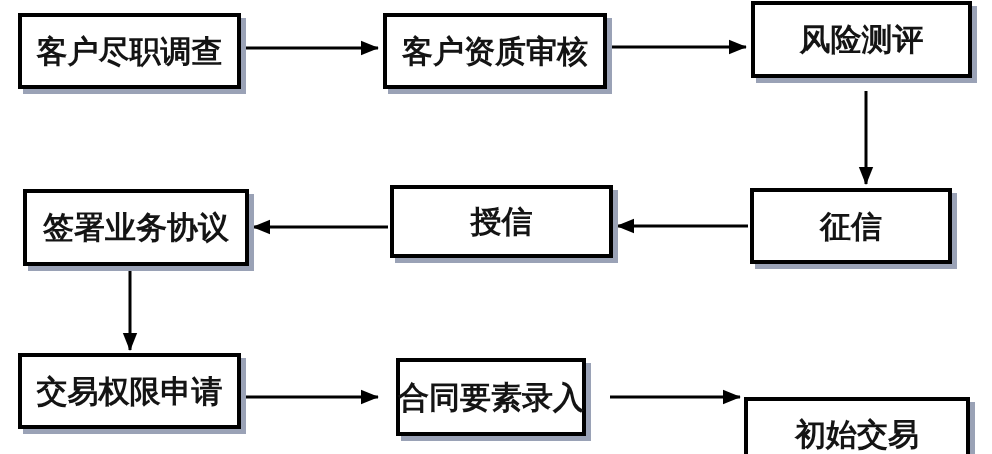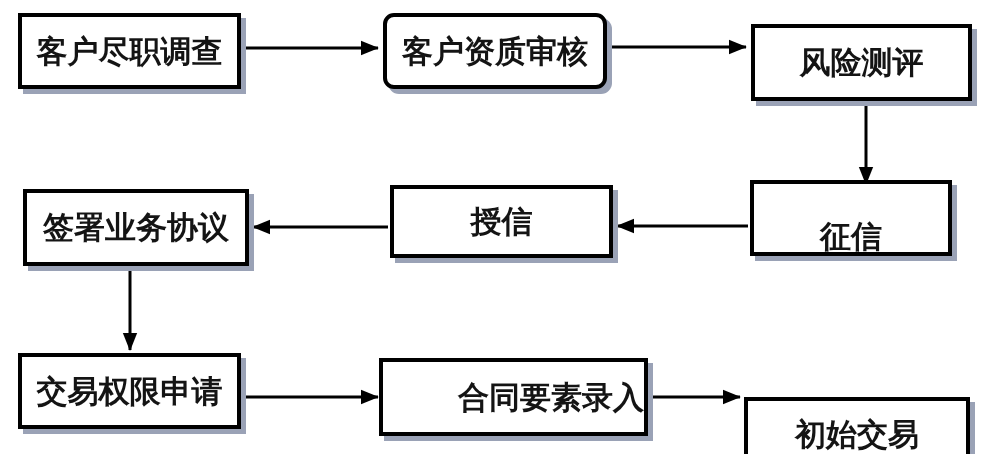--- a/index.html
+++ b/index.html
@@ -57,45 +57,45 @@
     <line x1="388" y1="227" x2="253" y2="227" stroke="#000000" stroke-width="3" marker-end="url(#ah)"></line>
     <line x1="130" y1="259" x2="130" y2="350" stroke="#000000" stroke-width="3" marker-end="url(#ah)"></line>
     <line x1="244" y1="397" x2="378" y2="397" stroke="#000000" stroke-width="3" marker-end="url(#ah)"></line>
     <line x1="610" y1="397" x2="740" y2="397" stroke="#000000" stroke-width="3" marker-end="url(#ah)"></line>
   </svg>
 
   <div class="node" style="left:18px;  top:13px;  width:223px; height:76px;">
     <span>客户尽职调查</span>
   </div>
 
-  <div class="node" style="left:383px; top:13px;  width:224px; height:76px;border-radius:11px;">
+  <div class="node" style="left:383px; top:13px;  width:224px; height:76px;">
     <span>客户资质审核</span>
   </div>
 
-  <div class="node" style="left:751px; top:24px;  width:221px; height:77px;">
+  <div class="node" style="left:751px; top:1px;  width:221px; height:77px;">
     <span>风险测评</span>
   </div>
 
-  <div class="node" style="left:750px; top:180px; width:202px; height:76px;align-items:flex-end;">
+  <div class="node" style="left:750px; top:188px; width:202px; height:76px;">
     <span>征信</span>
   </div>
 
   <div class="node" style="left:390px; top:185px; width:223px; height:73px;">
     <span>授信</span>
   </div>
 
   <div class="node" style="left:23px;  top:181px; width:226px; height:77px;margin-top:8px;">
     <span>签署业务协议</span>
   </div>
 
   <div class="node" style="left:18px;  top:353px; width:223px; height:76px;">
     <span>交易权限申请</span>
   </div>
 
-  <div class="node" style="left:379px; top:358px; width:269px; height:78px;justify-content:flex-end;">
+  <div class="node" style="left:396px; top:358px; width:190px; height:78px;">
     <span>合同要素录入</span>
   </div>
 
   <div class="node" style="left:744px; top:362px; width:226px; height:74px;margin-top:35px;">
     <span>初始交易</span>
   </div>
 
 </div>
 
 </body></html>

